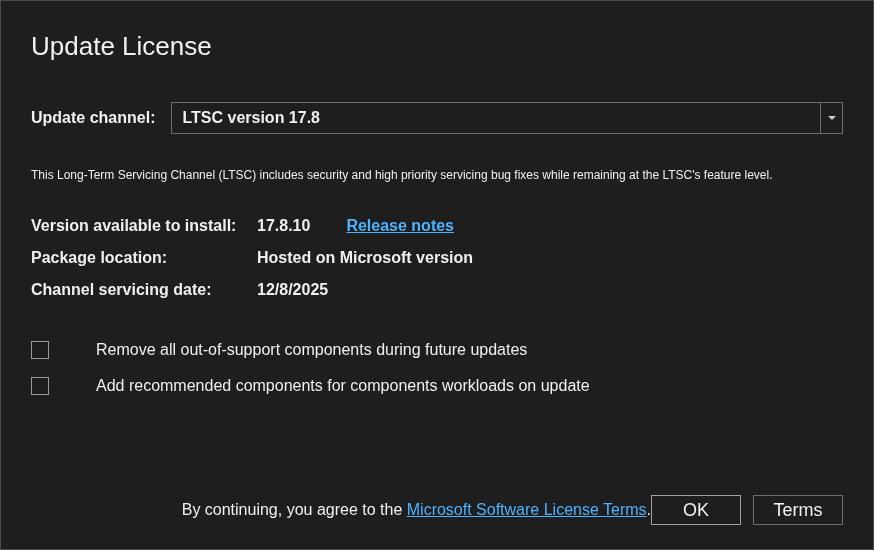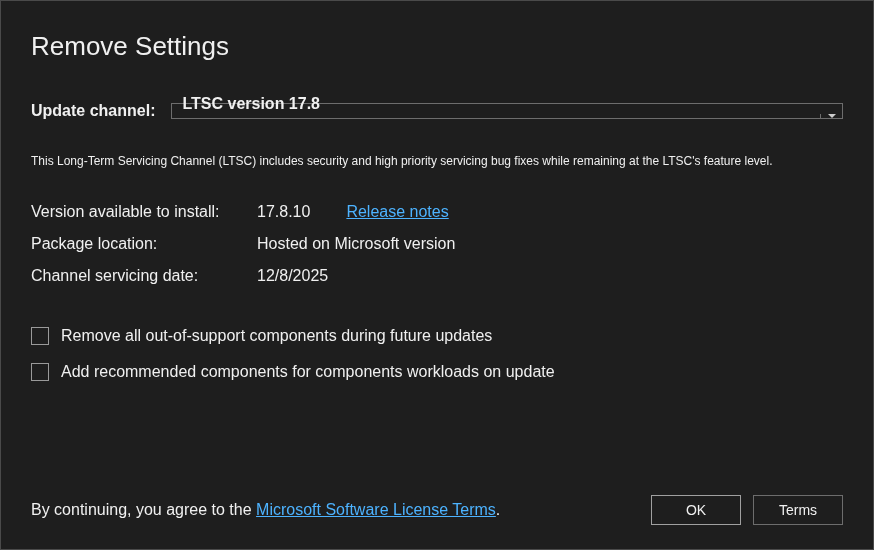--- a/index.html
+++ b/index.html
@@ -40,22 +40,21 @@
       font-size: 16px;
       color: #f0f0f0;
       margin-right: 16px;
       white-space: nowrap;
     }
     .channel-select {
       flex: 1;
       display: flex;
       border: 1px solid #6d6d6d;
       background: #1e1e1e;
-      height: 16px;
-      align-items: flex-end;
+      height: 32px;
     }
     .channel-select-value {
       flex: 1;
       padding: 5px 10px;
       font-size: 16px;
       color: #f0f0f0;
       display: flex;
       align-items: center;
     }
     .channel-select-arrow {
@@ -77,58 +76,60 @@
       margin-bottom: 32px;
     }
     .info-rows {
       margin-bottom: 28px;
     }
     .info-row {
       display: flex;
       align-items: flex-start;
       margin-bottom: 14px;
       font-size: 16px;
+      font-weight: bold;
     }
     .info-label {
       width: 226px;
       color: #f0f0f0;
     }
     .info-value {
       color: #f0f0f0;
     }
     .release-notes-link {
       color: #4db3ff;
       text-decoration: underline;
       margin-left: 36px;
       cursor: pointer;
     }
     .checkbox-row {
       display: flex;
       align-items: flex-end;
       margin-bottom: 18px;
+      gap: 35px;
     }
     .checkbox {
       width: 18px;
       height: 18px;
       border: 1px solid #9a9a9a;
       background: transparent;
       margin-right: 12px;
       cursor: pointer;
       flex-shrink: 0;
     }
     .checkbox-label {
       font-size: 16px;
       color: #f0f0f0;
       cursor: pointer;
     }
     .footer {
       margin-top: auto;
       display: flex;
       align-items: center;
-      justify-content: space-between;
+      justify-content: flex-end;
       padding-top: 18px;
     }
     .footer-text {
       font-size: 16px;
       color: #f0f0f0;
     }
     .footer-link {
       color: #4db3ff;
       text-decoration: underline;
       cursor: pointer;
@@ -136,36 +137,36 @@
     .footer-buttons {
       display: flex;
       gap: 12px;
     }
     .btn {
       min-width: 90px;
       height: 30px;
       border: 1px solid #6d6d6d;
       background: transparent;
       color: #f0f0f0;
-      font-size: 14px;
+      font-size: 18px;
       font-family: inherit;
       cursor: pointer;
       display: flex;
       align-items: center;
       justify-content: center;
     }
     .btn-primary {
       border: 1px solid #a0a0a0;
     }
   </style>
 </head>
 <body>
 
 <div class="dialog">
-  <h1 class="dialog-title">Remove Settings</h1>
+  <h1 class="dialog-title">Update License</h1>
 
   <div class="channel-row">
     <span class="channel-label">Update channel:</span>
     <div class="channel-select">
       <div class="channel-select-value">LTSC version 17.8</div>
       <div class="channel-select-arrow">
         <svg viewBox="0 0 8 4">
             <path d="M0 0 L4 4 L8 0 Z"></path>
           </svg>
       </div>

